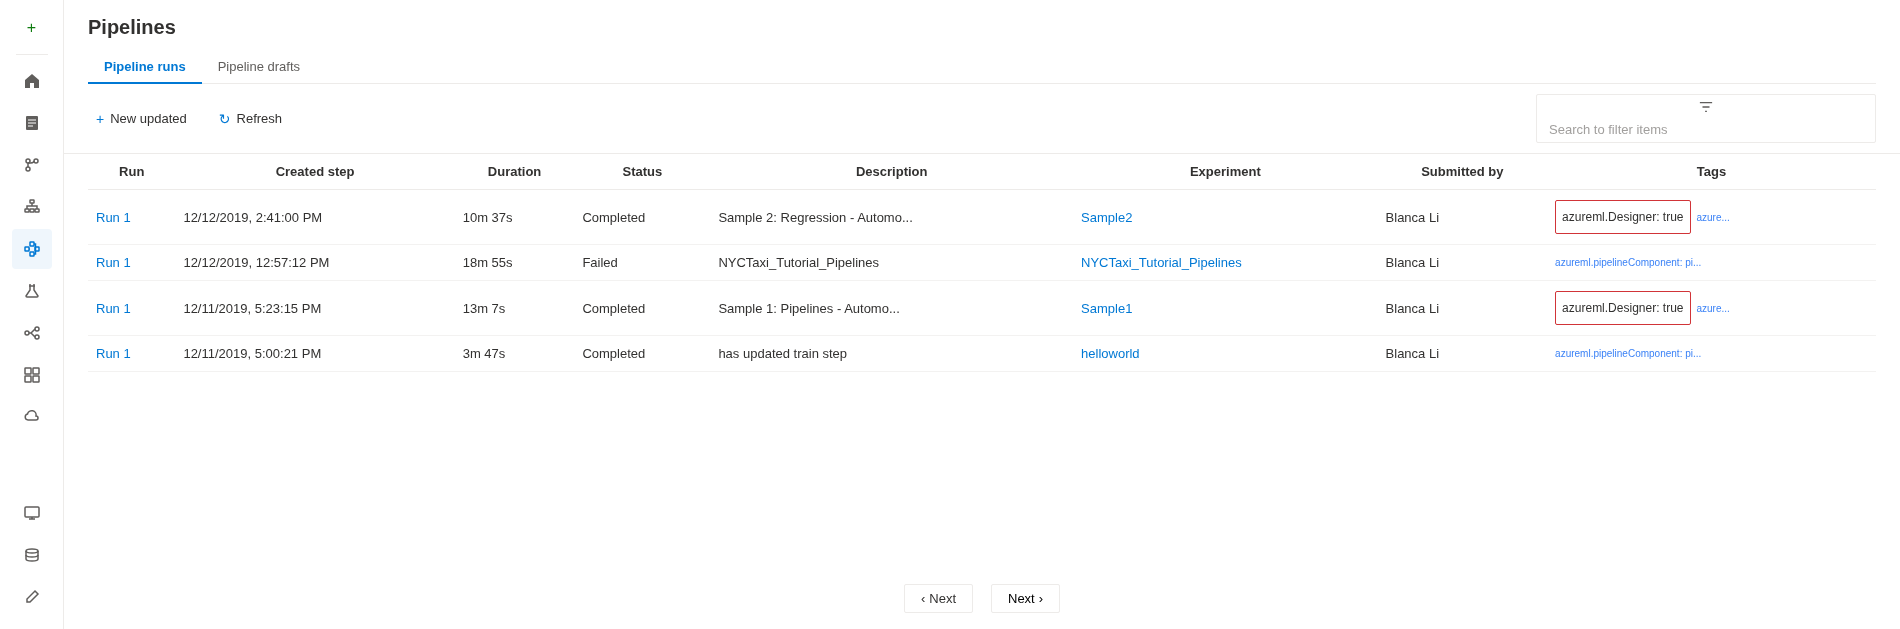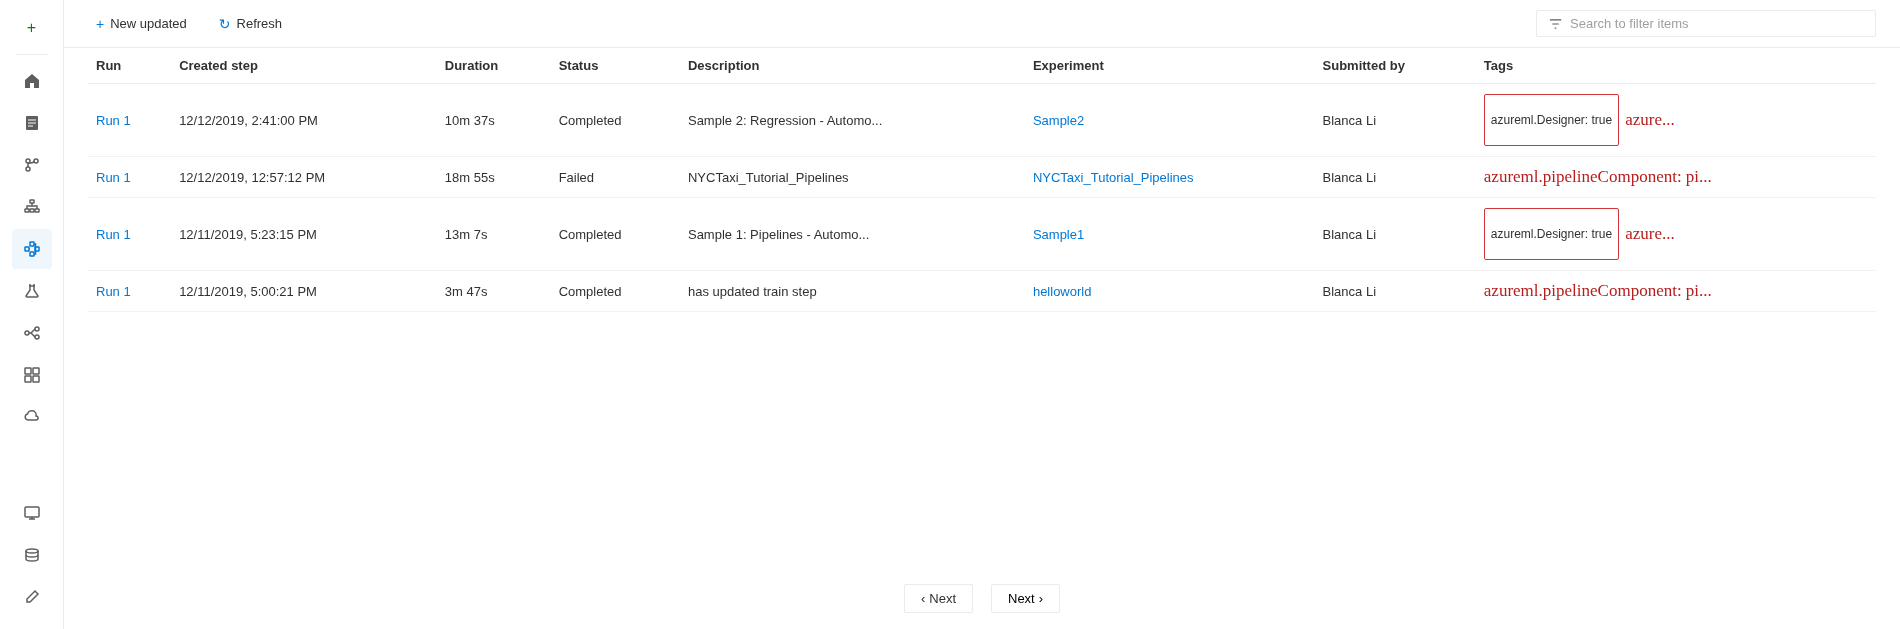--- a/index.html
+++ b/index.html
@@ -101,20 +101,21 @@
       display: flex;
       align-items: center;
       gap: 8px;
       color: #605e5c;
       font-size: 13px;
       border: 1px solid #edebe9;
       padding: 5px 12px;
       border-radius: 2px;
       width: 340px;
       cursor: text;
+      flex-direction: column;
     }
     .search-box input {
       border: none;
       outline: none;
       font-size: 13px;
       color: #323130;
       background: transparent;
       width: 100%;
     }
     .search-box input::placeholder { color: #a19f9d; }
@@ -126,50 +127,49 @@
       padding: 0 24px;
     }
     table {
       width: 100%;
       border-collapse: collapse;
     }
     thead tr {
       border-bottom: 1px solid #edebe9;
     }
     th {
-      text-align: left;
+      text-align: center;
       padding: 10px 8px;
       font-weight: 600;
       font-size: 13px;
       color: #323130;
       white-space: nowrap;
     }
     td {
       padding: 10px 8px;
       font-size: 13px;
       color: #323130;
       border-bottom: 1px solid #f3f2f1;
       vertical-align: middle;
     }
     .link { color: #0078d4; cursor: pointer; text-decoration: none; text-align: right; }
 
     
     .tags-cell { display: flex; align-items: center; gap: 6px; }
     .tag-badge {
       border: 1.5px solid #d13438;
-      padding: 18px 6px;
+      padding: 9px 6px;
       font-size: 12px;
       color: #323130;
       white-space: nowrap;
       border-radius: 2px;
     }
     .tag-text {
-      font-size: 17px;
-      color: #b91c1c;
-      font-family: Liberation Serif, serif;
+      font-size: 10px;
+      color: #3b82f6;
     }
 
     
     .pagination {
       display: flex;
       align-items: center;
       justify-content: center;
       padding: 16px;
       gap: 8px;
     }
@@ -278,20 +278,27 @@
     </div>
     <div class="sidebar-icon">
       <svg width="16" height="16" viewBox="0 0 16 16" fill="none" stroke="#605e5c" stroke-width="1.5">
           <path d="M11 2l3 3-8 8H3v-3L11 2z"></path>
         </svg>
     </div>
   </div>
 </nav>
 
 <div class="main">
+  <div class="page-header">
+    <h1 class="page-title">Pipelines</h1>
+    <div class="tabs">
+      <div class="tab active">Pipeline runs</div>
+      <div class="tab">Pipeline drafts</div>
+    </div>
+  </div>
 
   <div class="toolbar">
     <div class="toolbar-left">
       <button class="toolbar-btn">
         <span class="btn-icon">+</span>
         <span>New updated</span>
       </button>
       <button class="toolbar-btn">
         <span class="btn-icon">↻</span>
         <span>Refresh</span>

